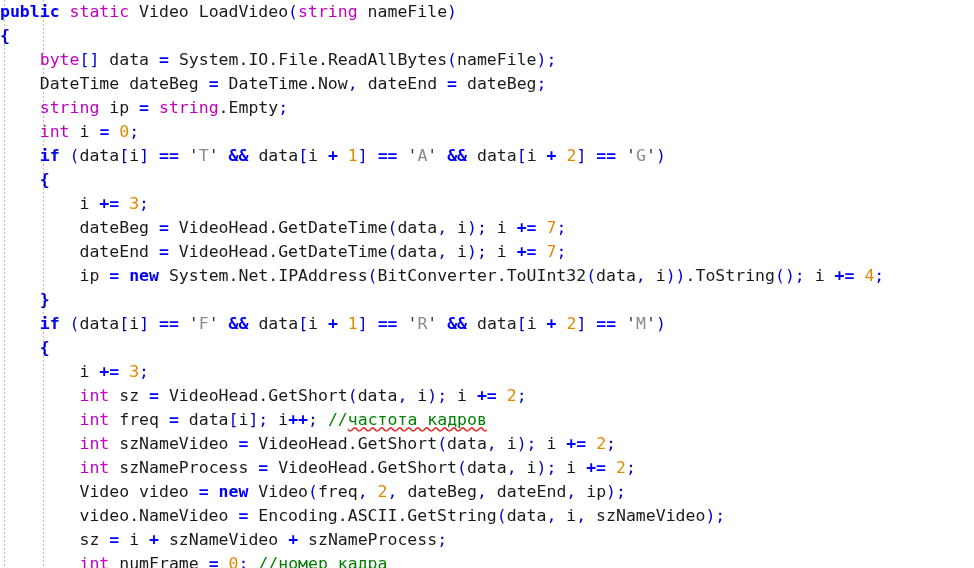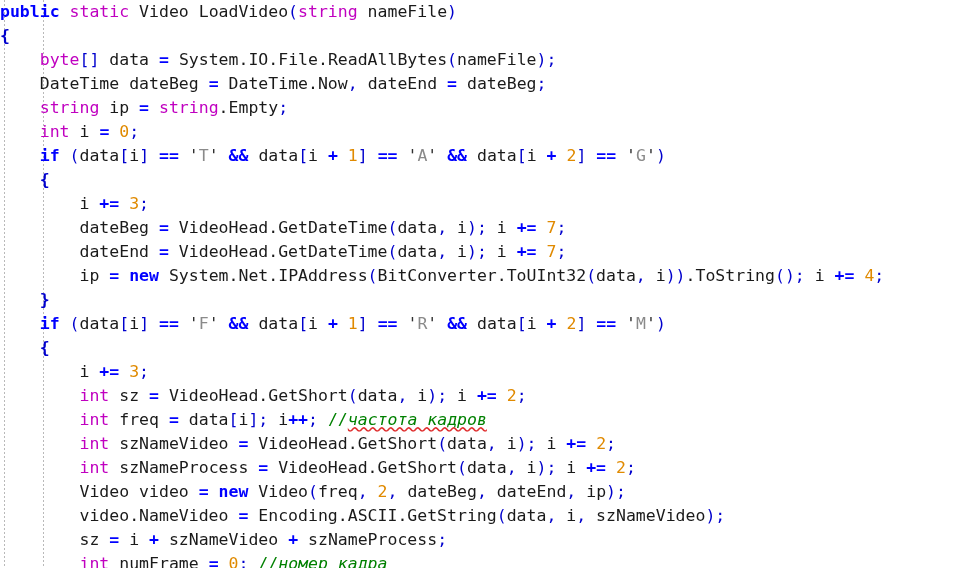--- a/index.html
+++ b/index.html
@@ -35,21 +35,20 @@
   .op   {color:#0000ff;font-weight:bold;}           
   .pun  {color:#0000cd;}                            
   .brace{color:#0000cd;font-weight:bold;}           
   .chq  {color:#303030;}                            
   .chv  {color:#8a8a8a;}                            
   .cmt  {color:#008000;}                            
   .sp   {
     color:#008000;
     text-decoration:underline wavy #e03030;
     text-decoration-skip-ink:none;
-    font-style:italic;
     -webkit-text-decoration:underline wavy #e03030;
   }
 </style>
 </head>
 <body>
 
 <div id="editor">
   <div class="guide" style="left:4px;"></div>
   <div class="guide" style="left:43px;"></div>
   <pre id="code"><span class="ln"><span class="kw">public</span><span class="id"> </span><span class="type">static</span><span class="id"> </span><span class="id">Video</span><span class="id"> </span><span class="id">LoadVideo</span><span class="pun">(</span><span class="type">string</span><span class="id"> </span><span class="id">nameFile</span><span class="pun">)</span></span><span class="ln"><span class="brace">{</span></span><span class="ln"><span class="id">    </span><span class="type">byte</span><span class="pun">[]</span><span class="id"> </span><span class="id">data</span><span class="id"> </span><span class="op">=</span><span class="id"> </span><span class="id">System.IO.File.ReadAllBytes</span><span class="pun">(</span><span class="id">nameFile</span><span class="pun">);</span></span><span class="ln"><span class="id">    </span><span class="id">DateTime</span><span class="id"> </span><span class="id">dateBeg</span><span class="id"> </span><span class="op">=</span><span class="id"> </span><span class="id">DateTime.Now</span><span class="pun">,</span><span class="id"> </span><span class="id">dateEnd</span><span class="id"> </span><span class="op">=</span><span class="id"> </span><span class="id">dateBeg</span><span class="pun">;</span></span><span class="ln"><span class="id">    </span><span class="type">string</span><span class="id"> </span><span class="id">ip</span><span class="id"> </span><span class="op">=</span><span class="id"> </span><span class="type">string</span><span class="id">.Empty</span><span class="pun">;</span></span><span class="ln"><span class="id">    </span><span class="type">int</span><span class="id"> </span><span class="id">i</span><span class="id"> </span><span class="op">=</span><span class="id"> </span><span class="num">0</span><span class="pun">;</span></span><span class="ln"><span class="id">    </span><span class="kw">if</span><span class="id"> </span><span class="pun">(</span><span class="id">data</span><span class="pun">[</span><span class="id">i</span><span class="pun">]</span><span class="id"> </span><span class="op">==</span><span class="id"> </span><span class="chq">'</span><span class="chv">T</span><span class="chq">'</span><span class="id"> </span><span class="op">&amp;&amp;</span><span class="id"> </span><span class="id">data</span><span class="pun">[</span><span class="id">i</span><span class="id"> </span><span class="op">+</span><span class="id"> </span><span class="num">1</span><span class="pun">]</span><span class="id"> </span><span class="op">==</span><span class="id"> </span><span class="chq">'</span><span class="chv">A</span><span class="chq">'</span><span class="id"> </span><span class="op">&amp;&amp;</span><span class="id"> </span><span class="id">data</span><span class="pun">[</span><span class="id">i</span><span class="id"> </span><span class="op">+</span><span class="id"> </span><span class="num">2</span><span class="pun">]</span><span class="id"> </span><span class="op">==</span><span class="id"> </span><span class="chq">'</span><span class="chv">G</span><span class="chq">'</span><span class="pun">)</span></span><span class="ln"><span class="id">    </span><span class="brace">{</span></span><span class="ln"><span class="id">        </span><span class="id">i</span><span class="id"> </span><span class="op">+=</span><span class="id"> </span><span class="num">3</span><span class="pun">;</span></span><span class="ln"><span class="id">        </span><span class="id">dateBeg</span><span class="id"> </span><span class="op">=</span><span class="id"> </span><span class="id">VideoHead.GetDateTime</span><span class="pun">(</span><span class="id">data</span><span class="pun">,</span><span class="id"> </span><span class="id">i</span><span class="pun">);</span><span class="id"> </span><span class="id">i</span><span class="id"> </span><span class="op">+=</span><span class="id"> </span><span class="num">7</span><span class="pun">;</span></span><span class="ln"><span class="id">        </span><span class="id">dateEnd</span><span class="id"> </span><span class="op">=</span><span class="id"> </span><span class="id">VideoHead.GetDateTime</span><span class="pun">(</span><span class="id">data</span><span class="pun">,</span><span class="id"> </span><span class="id">i</span><span class="pun">);</span><span class="id"> </span><span class="id">i</span><span class="id"> </span><span class="op">+=</span><span class="id"> </span><span class="num">7</span><span class="pun">;</span></span><span class="ln"><span class="id">        </span><span class="id">ip</span><span class="id"> </span><span class="op">=</span><span class="id"> </span><span class="kw">new</span><span class="id"> </span><span class="id">System.Net.IPAddress</span><span class="pun">(</span><span class="id">BitConverter.ToUInt32</span><span class="pun">(</span><span class="id">data</span><span class="pun">,</span><span class="id"> </span><span class="id">i</span><span class="pun">))</span><span class="id">.ToString</span><span class="pun">();</span><span class="id"> </span><span class="id">i</span><span class="id"> </span><span class="op">+=</span><span class="id"> </span><span class="num">4</span><span class="pun">;</span></span><span class="ln"><span class="id">    </span><span class="brace">}</span></span><span class="ln"><span class="id">    </span><span class="kw">if</span><span class="id"> </span><span class="pun">(</span><span class="id">data</span><span class="pun">[</span><span class="id">i</span><span class="pun">]</span><span class="id"> </span><span class="op">==</span><span class="id"> </span><span class="chq">'</span><span class="chv">F</span><span class="chq">'</span><span class="id"> </span><span class="op">&amp;&amp;</span><span class="id"> </span><span class="id">data</span><span class="pun">[</span><span class="id">i</span><span class="id"> </span><span class="op">+</span><span class="id"> </span><span class="num">1</span><span class="pun">]</span><span class="id"> </span><span class="op">==</span><span class="id"> </span><span class="chq">'</span><span class="chv">R</span><span class="chq">'</span><span class="id"> </span><span class="op">&amp;&amp;</span><span class="id"> </span><span class="id">data</span><span class="pun">[</span><span class="id">i</span><span class="id"> </span><span class="op">+</span><span class="id"> </span><span class="num">2</span><span class="pun">]</span><span class="id"> </span><span class="op">==</span><span class="id"> </span><span class="chq">'</span><span class="chv">M</span><span class="chq">'</span><span class="pun">)</span></span><span class="ln"><span class="id">    </span><span class="brace">{</span></span><span class="ln"><span class="id">        </span><span class="id">i</span><span class="id"> </span><span class="op">+=</span><span class="id"> </span><span class="num">3</span><span class="pun">;</span></span><span class="ln"><span class="id">        </span><span class="type">int</span><span class="id"> </span><span class="id">sz</span><span class="id"> </span><span class="op">=</span><span class="id"> </span><span class="id">VideoHead.GetShort</span><span class="pun">(</span><span class="id">data</span><span class="pun">,</span><span class="id"> </span><span class="id">i</span><span class="pun">);</span><span class="id"> </span><span class="id">i</span><span class="id"> </span><span class="op">+=</span><span class="id"> </span><span class="num">2</span><span class="pun">;</span></span><span class="ln"><span class="id">        </span><span class="type">int</span><span class="id"> </span><span class="id">freq</span><span class="id"> </span><span class="op">=</span><span class="id"> </span><span class="id">data</span><span class="pun">[</span><span class="id">i</span><span class="pun">];</span><span class="id"> </span><span class="id">i</span><span class="op">++</span><span class="pun">;</span><span class="id"> </span><span class="cmt">//</span><span class="sp">частота кадров</span></span><span class="ln"><span class="id">        </span><span class="type">int</span><span class="id"> </span><span class="id">szNameVideo</span><span class="id"> </span><span class="op">=</span><span class="id"> </span><span class="id">VideoHead.GetShort</span><span class="pun">(</span><span class="id">data</span><span class="pun">,</span><span class="id"> </span><span class="id">i</span><span class="pun">);</span><span class="id"> </span><span class="id">i</span><span class="id"> </span><span class="op">+=</span><span class="id"> </span><span class="num">2</span><span class="pun">;</span></span><span class="ln"><span class="id">        </span><span class="type">int</span><span class="id"> </span><span class="id">szNameProcess</span><span class="id"> </span><span class="op">=</span><span class="id"> </span><span class="id">VideoHead.GetShort</span><span class="pun">(</span><span class="id">data</span><span class="pun">,</span><span class="id"> </span><span class="id">i</span><span class="pun">);</span><span class="id"> </span><span class="id">i</span><span class="id"> </span><span class="op">+=</span><span class="id"> </span><span class="num">2</span><span class="pun">;</span></span><span class="ln"><span class="id">        </span><span class="id">Video</span><span class="id"> </span><span class="id">video</span><span class="id"> </span><span class="op">=</span><span class="id"> </span><span class="kw">new</span><span class="id"> </span><span class="id">Video</span><span class="pun">(</span><span class="id">freq</span><span class="pun">,</span><span class="id"> </span><span class="num">2</span><span class="pun">,</span><span class="id"> </span><span class="id">dateBeg</span><span class="pun">,</span><span class="id"> </span><span class="id">dateEnd</span><span class="pun">,</span><span class="id"> </span><span class="id">ip</span><span class="pun">);</span></span><span class="ln"><span class="id">        </span><span class="id">video.NameVideo</span><span class="id"> </span><span class="op">=</span><span class="id"> </span><span class="id">Encoding.ASCII.GetString</span><span class="pun">(</span><span class="id">data</span><span class="pun">,</span><span class="id"> </span><span class="id">i</span><span class="pun">,</span><span class="id"> </span><span class="id">szNameVideo</span><span class="pun">);</span></span><span class="ln"><span class="id">        </span><span class="id">sz</span><span class="id"> </span><span class="op">=</span><span class="id"> </span><span class="id">i</span><span class="id"> </span><span class="op">+</span><span class="id"> </span><span class="id">szNameVideo</span><span class="id"> </span><span class="op">+</span><span class="id"> </span><span class="id">szNameProcess</span><span class="pun">;</span></span><span class="ln"><span class="id">        </span><span class="type">int</span><span class="id"> </span><span class="id">numFrame</span><span class="id"> </span><span class="op">=</span><span class="id"> </span><span class="num">0</span><span class="pun">;</span><span class="id"> </span><span class="cmt">//</span><span class="sp">номер кадра</span></span></pre>

